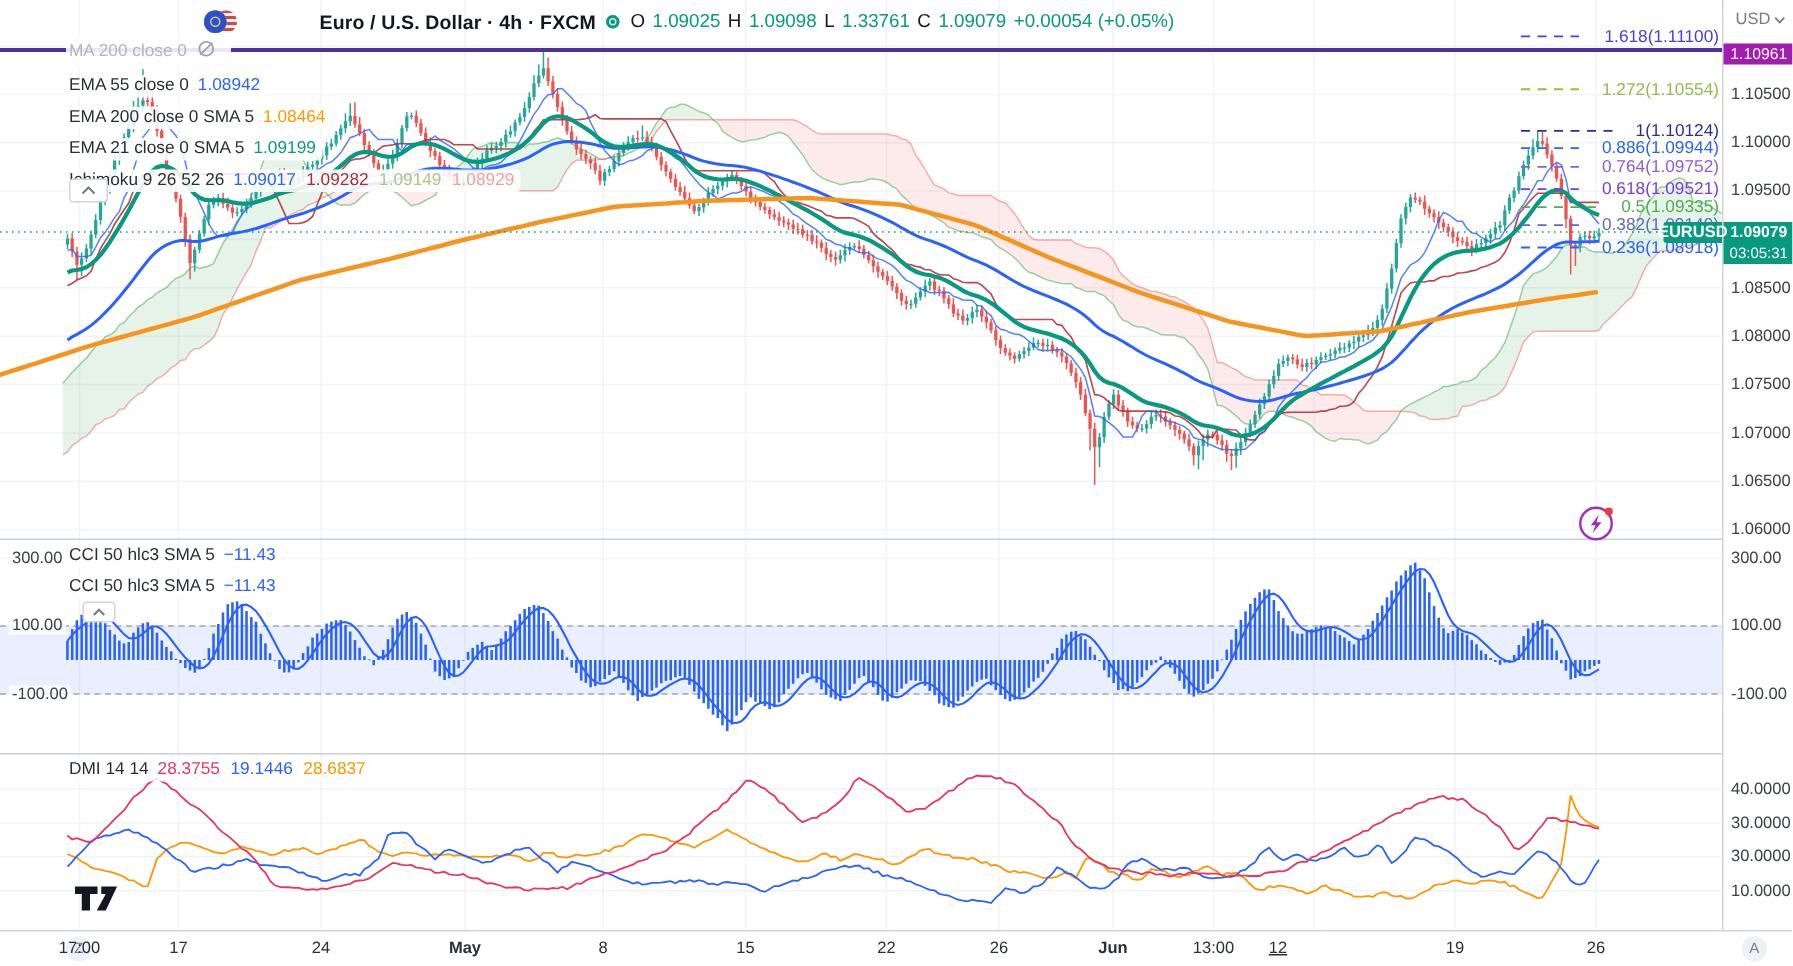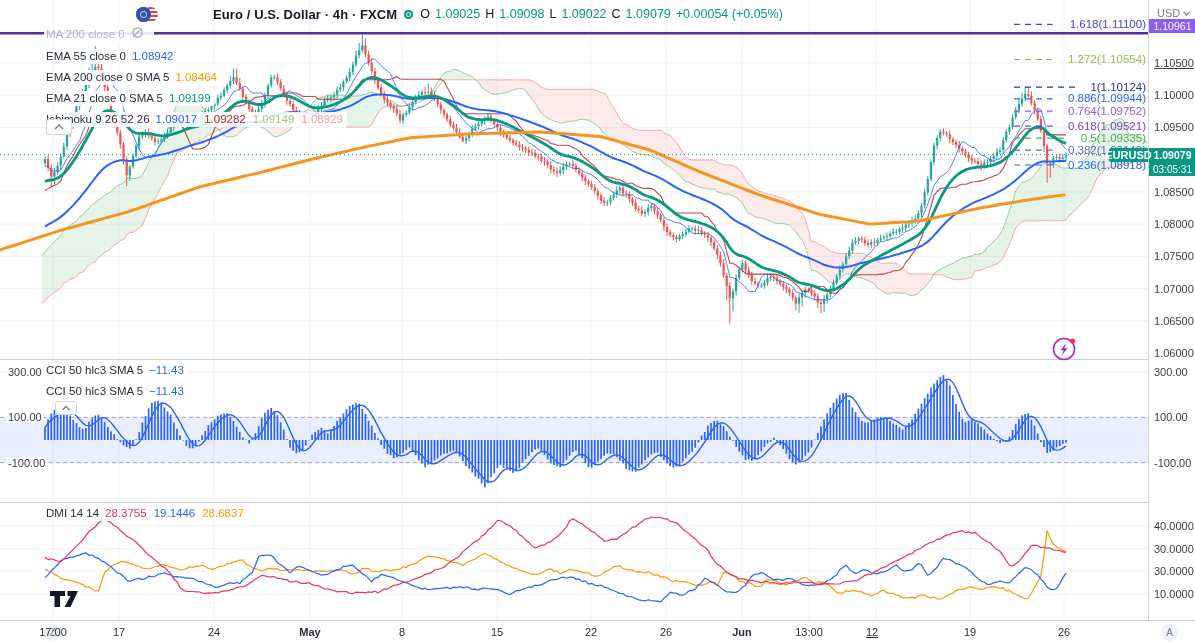--- a/index.html
+++ b/index.html
@@ -1137,21 +1137,21 @@
         <span class="c eu"></span>
       </span>
   <span class="title">Euro / U.S. Dollar · 4h · FXCM</span>
   <span id="status-dot"></span>
   <span id="ohlc">
         <span class="k">O</span>
         <span style="color: rgb(8, 153, 129);">1.09025</span>
         <span class="k">H</span>
         <span style="color: rgb(8, 153, 129);">1.09098</span>
         <span class="k">L</span>
-        <span style="color: rgb(8, 153, 129);">1.09022</span>
+        <span style="color: rgb(8, 153, 129);">1.33761</span>
         <span class="k">C</span>
         <span style="color: rgb(8, 153, 129);">1.09079</span>
         <span style="color: rgb(8, 153, 129);">+0.00054 (+0.05%)</span>
       </span>
 </div>
 
 <div id="legend-main" class="lgd abs" style="top:25px;">
       <div class="lgd-row disabled">
         <span class="nm">MA 200 close 0</span>
         <span><svg width="13" height="13" viewBox="0 0 13 13">
@@ -1226,57 +1226,57 @@
     </div>
 
 <div id="axis-right" class="abs">
   <div id="usd-sel">
     <span>USD</span>
     <svg width="7" height="5">
           <polyline points="0.5,0.8 3.5,4 6.5,0.8" fill="none" stroke="#787b86" stroke-width="1.2"></polyline>
         </svg>
   </div>
   <div id="ticks-main">
-        <div class="tick" style="top: 63px; text-decoration: underline;">1.10500</div>
+        <div class="tick" style="top: 63px;">1.10500</div>
         <div class="tick" style="top: 95.222px;">1.10000</div>
         <div class="tick" style="top: 127.444px;">1.09500</div>
         <div class="tick" style="top: 191.888px;">1.08500</div>
         <div class="tick" style="top: 224.11px;">1.08000</div>
         <div class="tick" style="top: 256.332px;">1.07500</div>
         <div class="tick" style="top: 288.554px;">1.07000</div>
         <div class="tick" style="top: 320.776px;">1.06500</div>
         <div class="tick" style="top: 352.998px;">1.06000</div>
         <div class="tick" style="top: 372.29px;">300.00</div>
         <div class="tick" style="top: 417.43px;">100.00</div>
         <div class="tick" style="top: 462.57px;">-100.00</div>
         <div class="tick" style="top: 526px;">40.0000</div>
         <div class="tick" style="top: 548.62px;">30.0000</div>
         <div class="tick" style="top: 571.24px;">30.0000</div>
         <div class="tick" style="top: 593.86px;">10.0000</div>
       </div>
-  <div class="badge" id="hline-badge" style="background: #8b5cf6; top: 19px;">1.10961</div>
+  <div class="badge" id="hline-badge" style="background: #a21caf; top: 29px;">1.10961</div>
   <div class="badge" id="price-badge" style="background: rgb(8, 153, 129); font-weight: 700; top: 147.575px;">1.09079</div>
   <div class="badge" id="countdown-badge" style="background: rgb(8, 153, 129); font-size: 10px; top: 162.075px;">03:05:31</div>
 </div>
 <div id="sym-badge" class="abs" style="left: 1109px; background: rgb(8, 153, 129); top: 147.575px;">EURUSD</div>
 
 <div id="time-axis" class="abs">
   <div class="round-btn" style="left:44px;">Z</div>
   <div id="tlabels">
         <span class="tlabel" style="left: 53px;">17:00</span>
         <span class="tlabel" style="left: 119px;">17</span>
         <span class="tlabel" style="left: 214px;">24</span>
         <span class="tlabel bold" style="left: 310px;">May</span>
         <span class="tlabel" style="left: 402px;">8</span>
         <span class="tlabel" style="left: 497px;">15</span>
         <span class="tlabel" style="left: 591px;">22</span>
         <span class="tlabel" style="left: 666px;">26</span>
         <span class="tlabel bold" style="left: 742px;">Jun</span>
         <span class="tlabel" style="left: 809px;">13:00</span>
-        <span class="tlabel" style="left: 872px; text-decoration: underline;">12</span>
+        <span class="tlabel" style="left: 852px; text-decoration: underline;">12</span>
         <span class="tlabel" style="left: 970px;">19</span>
         <span class="tlabel" style="left: 1064px;">26</span>
       </div>
   <div class="round-btn" style="left:1161px;">A</div>
 </div>
 
 <div id="flash-btn" class="abs">
   <svg width="28" height="28">
     <circle cx="14" cy="15" r="10.5" fill="#fff" stroke="#a12dbb" stroke-width="1.6"></circle>
     <path d="M15.8 9.2 L10.6 16.2 H13.6 L11.8 21.5 L17.6 14.2 H14.4 Z" fill="#a12dbb"></path>

